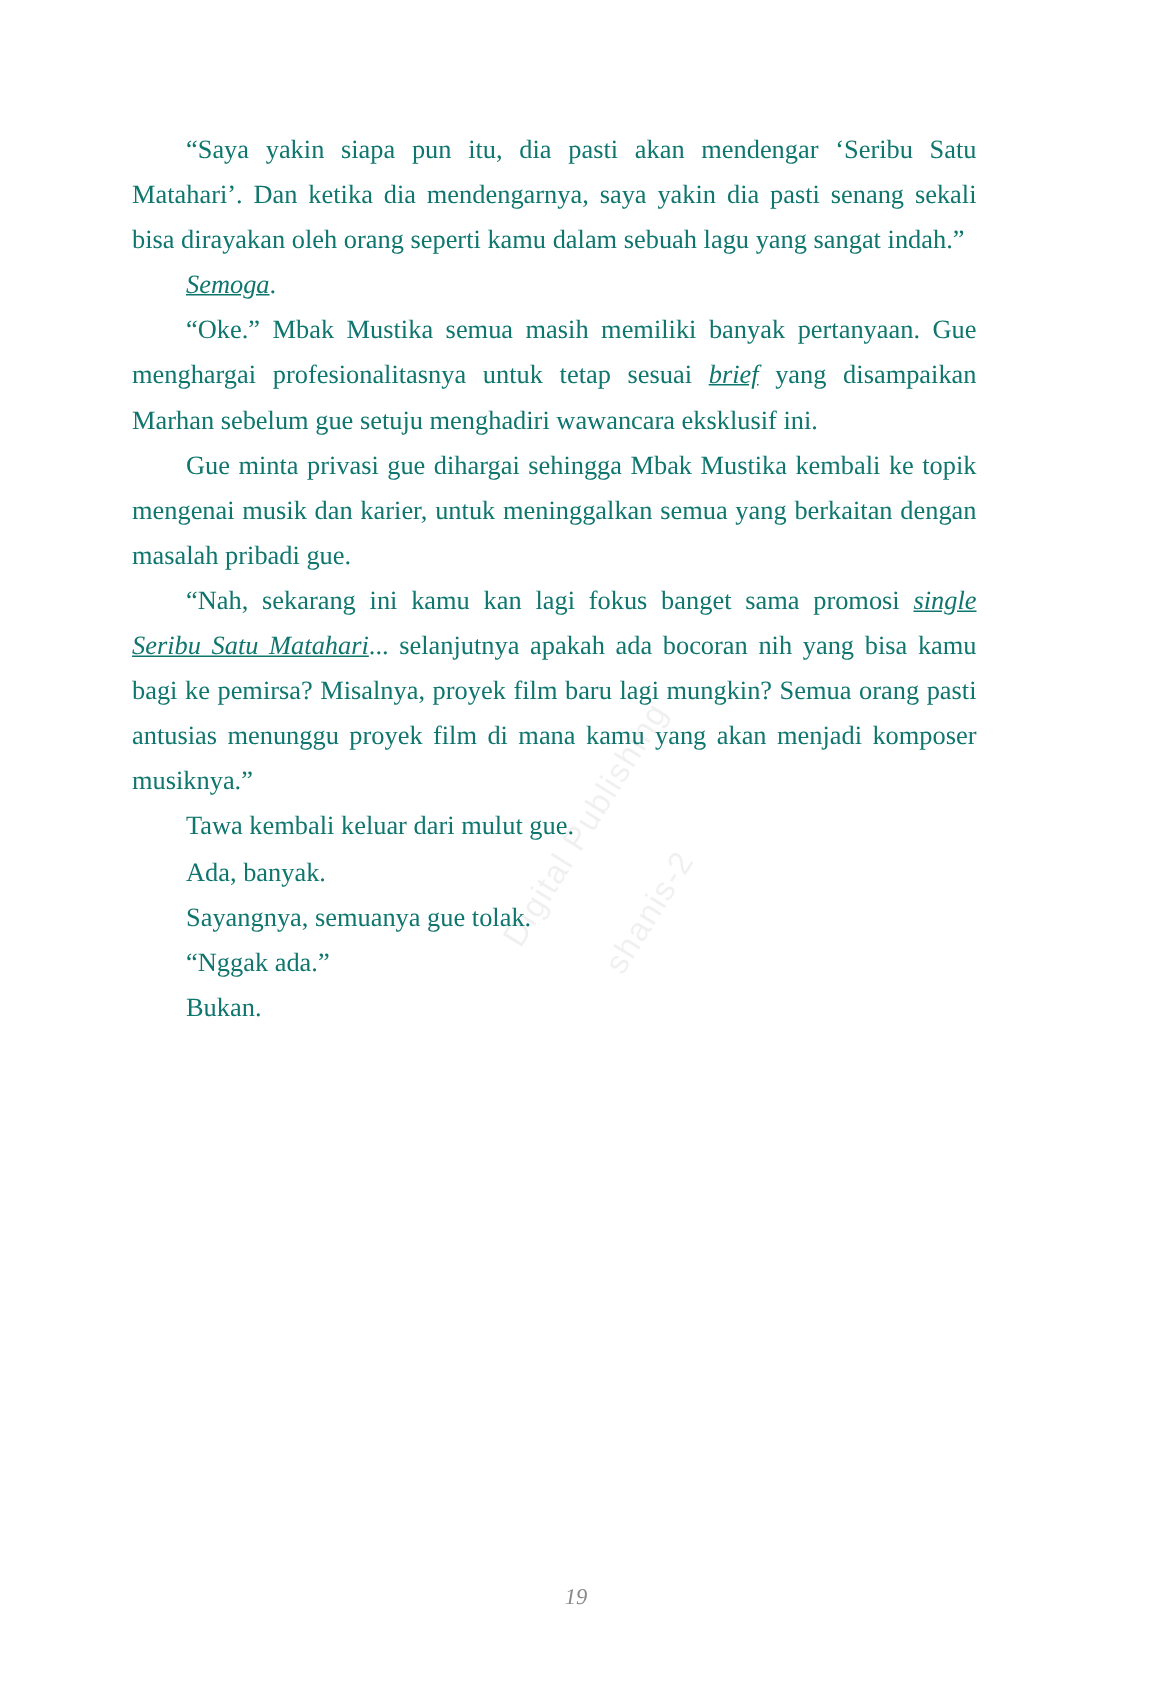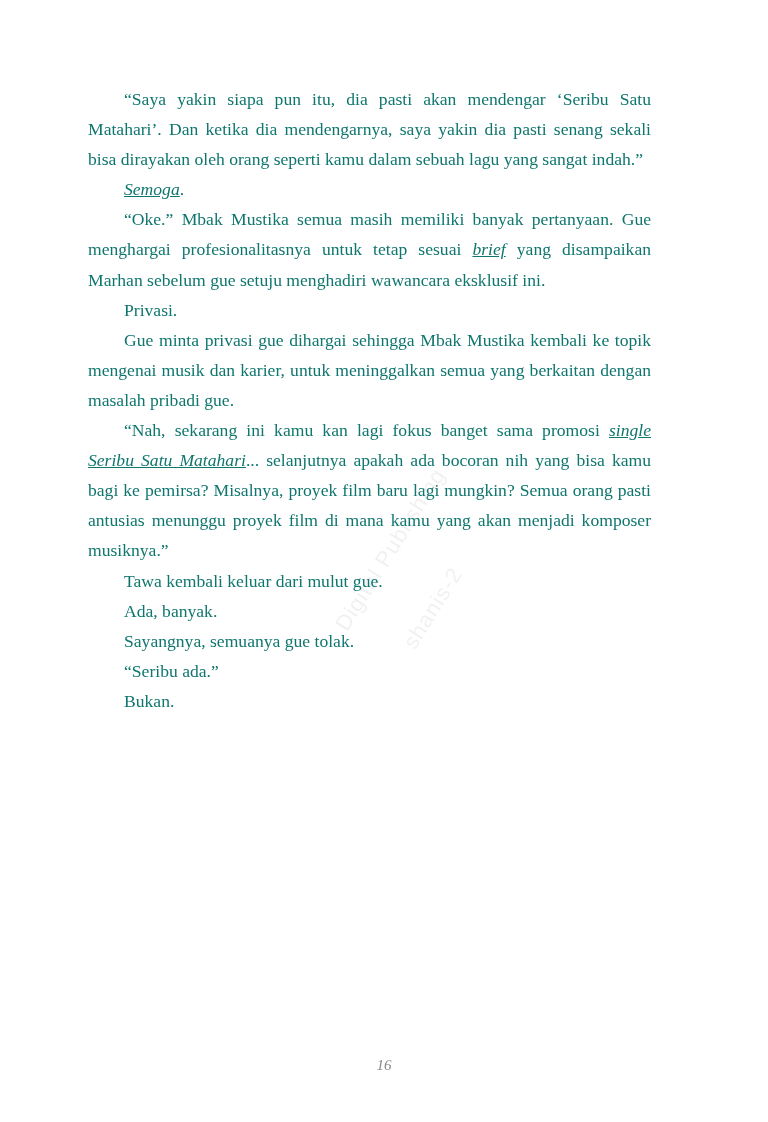--- a/index.html
+++ b/index.html
@@ -88,25 +88,24 @@
 
   <div class="watermark-layer">
     <div class="watermark wm-a">Digital Publishing</div>
     <div class="watermark wm-b">shanis-2</div>
   </div>
 
   <div class="text-block" id="body-text">
       <p><span>“Saya yakin siapa pun itu, dia pasti akan mendengar ‘Seribu Satu Matahari’. Dan ketika dia mendengarnya, saya yakin dia pasti senang sekali bisa dirayakan oleh orang seperti kamu dalam sebuah lagu yang sangat indah.”</span></p>
       <p><i>Semoga</i><span>.</span></p>
       <p><span>“Oke.” Mbak Mustika semua masih memiliki banyak pertanyaan. Gue menghargai profesionalitasnya untuk tetap sesuai </span><i>brief</i><span> yang disampaikan Marhan sebelum gue setuju menghadiri wawancara eksklusif ini.</span></p>
-      <p><span>Privasi.</span></p>
       <p><span>Gue minta privasi gue dihargai sehingga Mbak Mustika kembali ke topik mengenai musik dan karier, untuk meninggalkan semua yang berkaitan dengan masalah pribadi gue.</span></p>
       <p><span>“Nah, sekarang ini kamu kan lagi fokus banget sama promosi </span><i>single Seribu Satu Matahari</i><span>... selanjutnya apakah ada bocoran nih yang bisa kamu bagi ke pemirsa? Misalnya, proyek film baru lagi mungkin? Semua orang pasti antusias menunggu proyek film di mana kamu yang akan menjadi komposer musiknya.”</span></p>
       <p><span>Tawa kembali keluar dari mulut gue.</span></p>
       <p><span>Ada, banyak.</span></p>
       <p><span>Sayangnya, semuanya gue tolak.</span></p>
-      <p><span>“Seribu ada.”</span></p>
+      <p><span>“Nggak ada.”</span></p>
       <p><span>Bukan.</span></p>
     </div>
 
-  <div class="folio">16</div>
+  <div class="folio">19</div>
 
 </div>
 
 </body></html>

